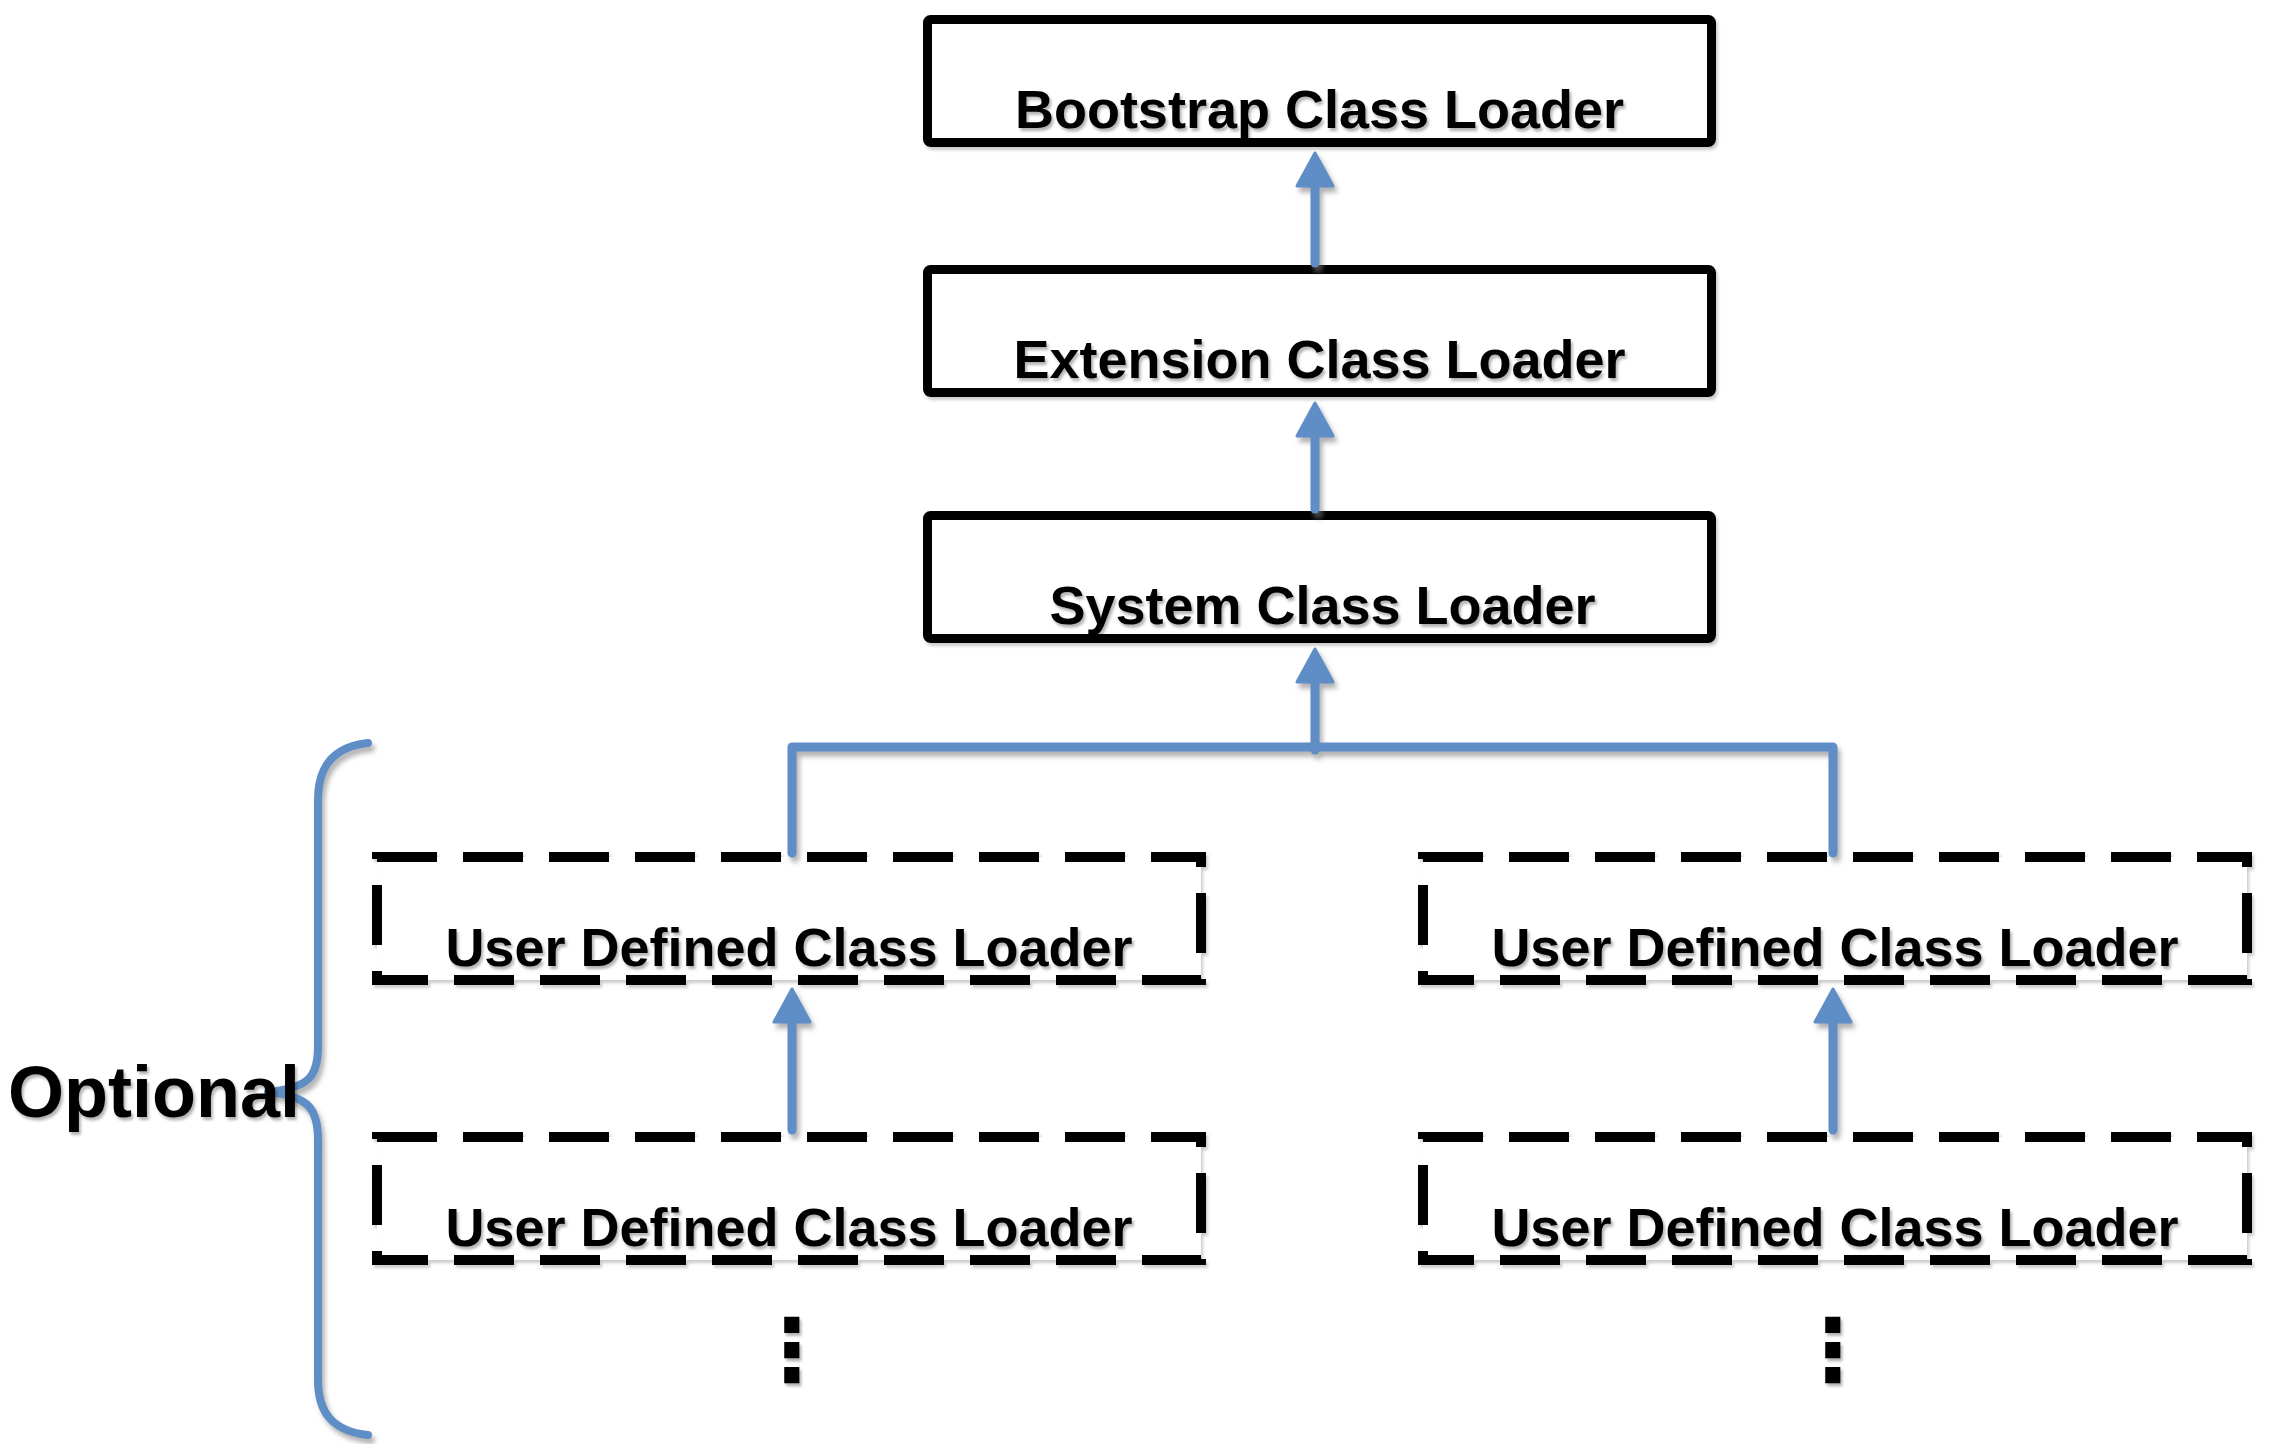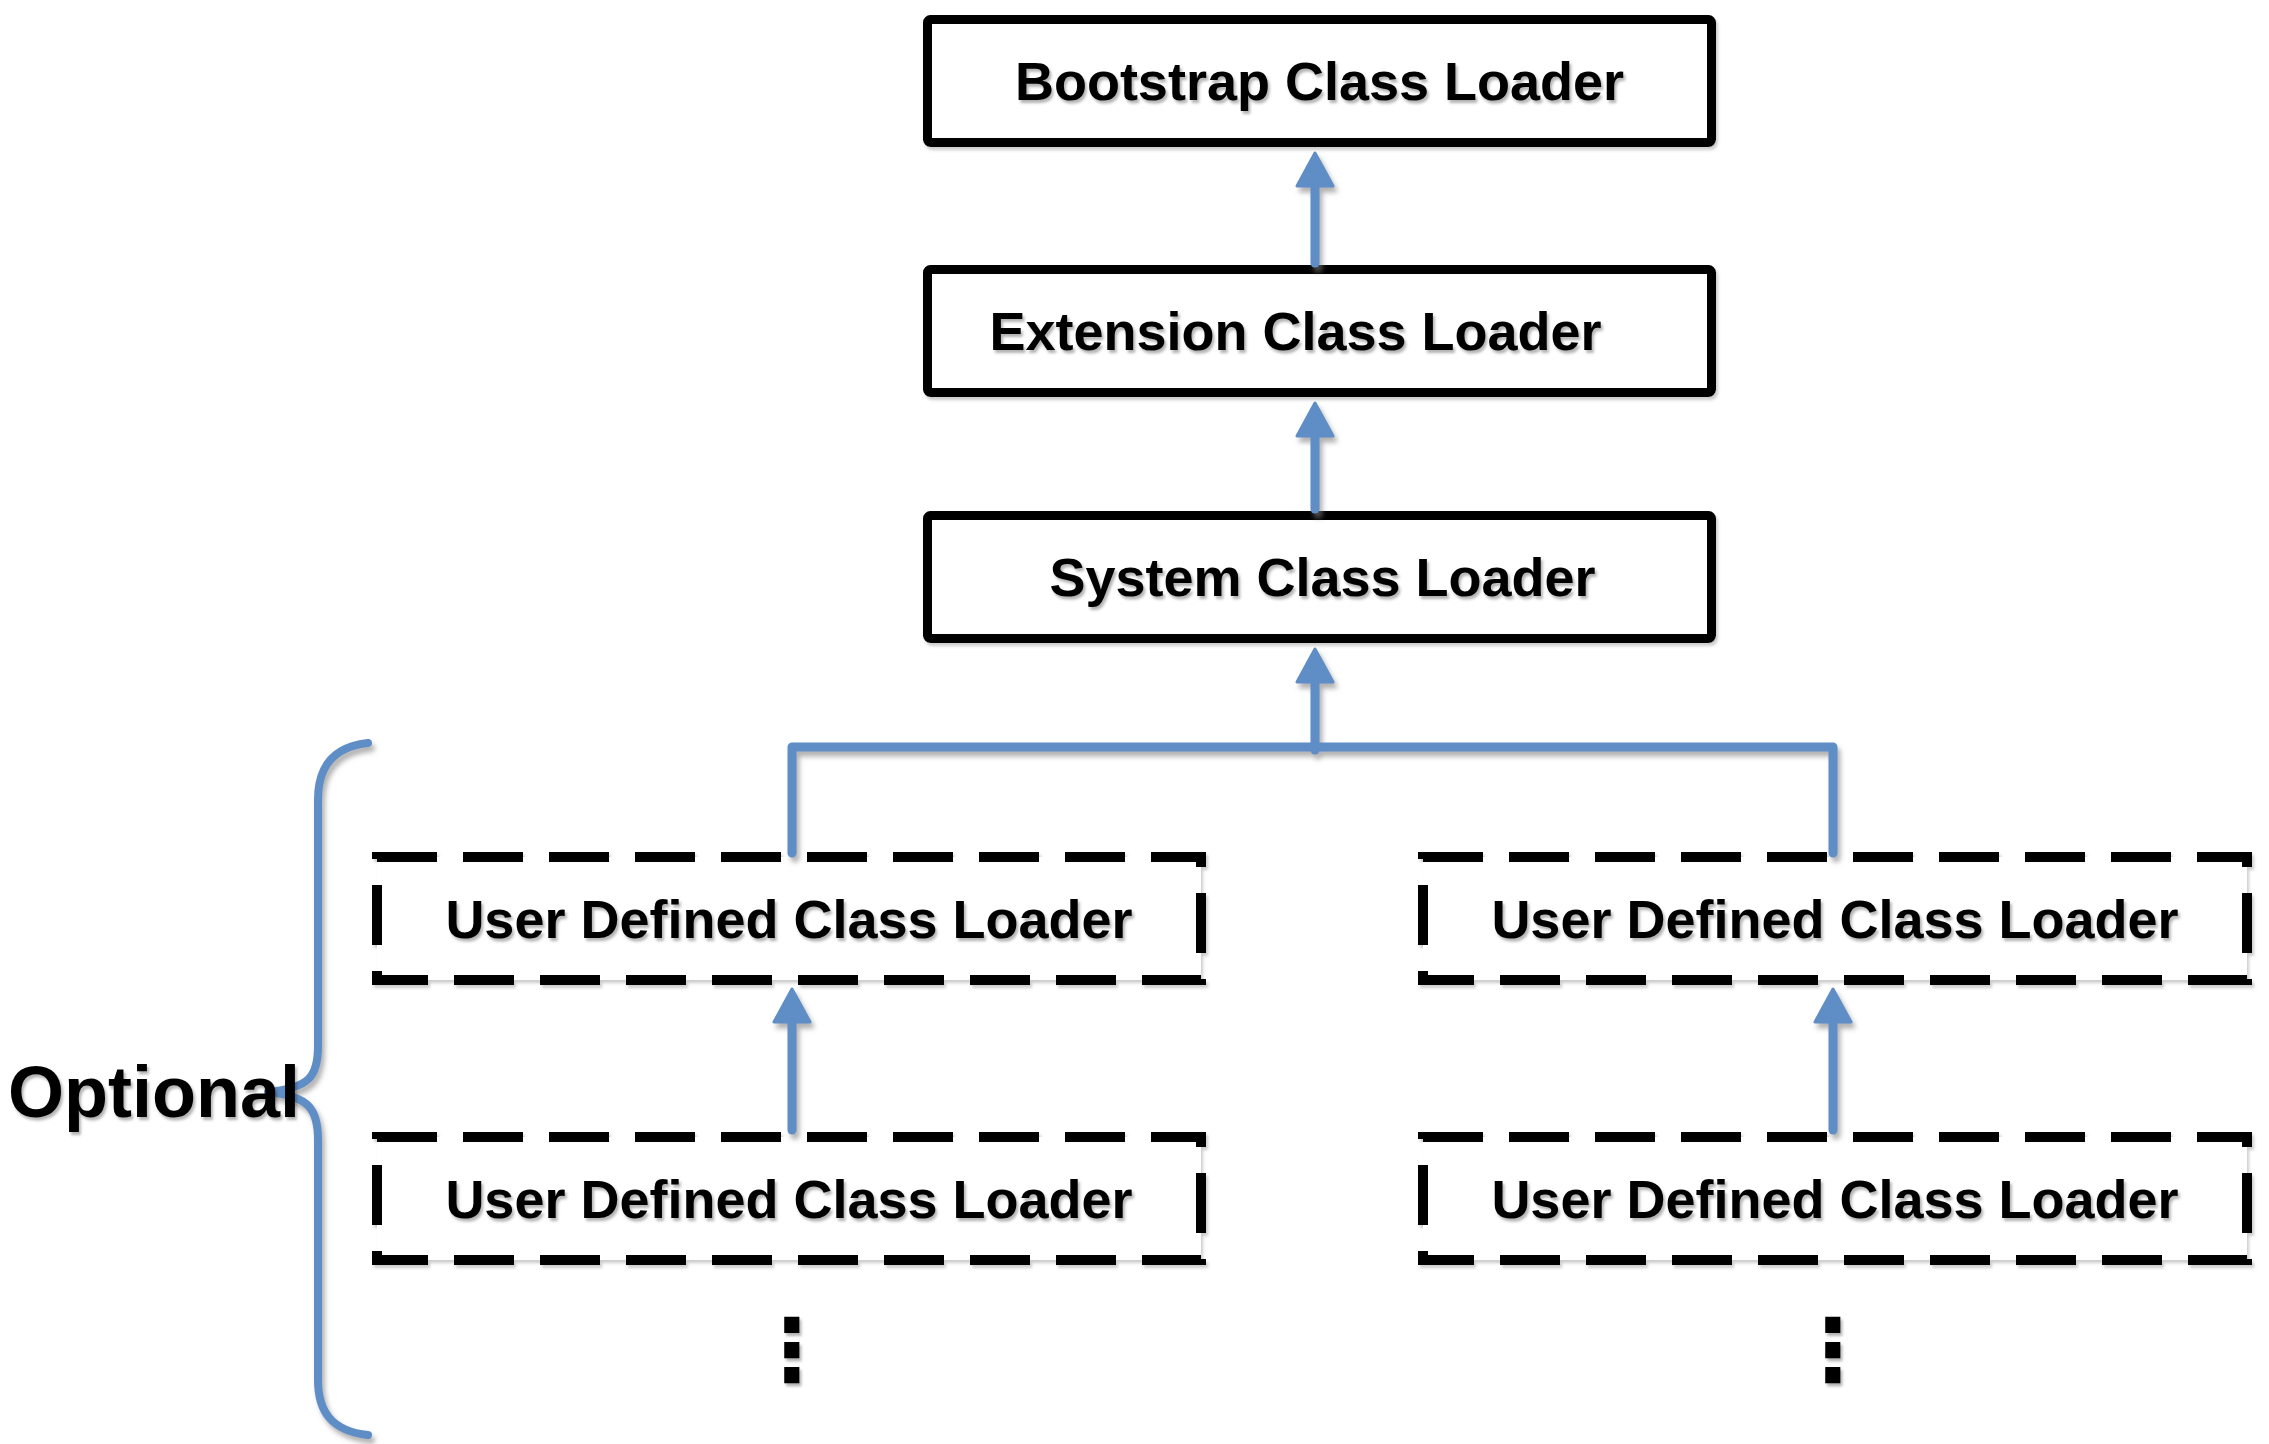--- a/index.html
+++ b/index.html
@@ -24,20 +24,21 @@
     position: absolute;
     display: flex;
     align-items: center;
     justify-content: center;
     font-weight: bold;
     font-size: 54px;
     color: #000000;
     text-shadow: 2px 3px 3px rgba(0,0,0,0.30);
     white-space: nowrap;
     letter-spacing: 0px;
+    margin-top: 28px;
   }
   .optional-label {
     position: absolute;
     left: 8px;
     top: 1059px;
     width: 248px;
     height: 66px;
     line-height: 66px;
     text-align: right;
     font-weight: bold;
@@ -52,21 +53,21 @@
     display: flex;
     align-items: center;
     justify-content: center;
     font-family: "DejaVu Sans", sans-serif;
     font-weight: bold;
     font-size: 86px;
     color: #000000;
     text-shadow: 2px 3px 3px rgba(0,0,0,0.30);
   }
   .pos-bootstrap { left: 923px; top: 15px;  width: 793px; height: 132px; }
-  .pos-extension { left: 899px; top: 265px; width: 793px; height: 132px; }
+  .pos-extension { left: 923px; top: 265px; width: 793px; height: 132px; }
   .pos-system    { left: 926px; top: 511px; width: 793px; height: 132px; }
   .pos-udl-tl    { left: 372px;  top: 852px;  width: 834px; height: 133px; }
   .pos-udl-tr    { left: 1418px; top: 852px;  width: 834px; height: 133px; }
   .pos-udl-bl    { left: 372px;  top: 1132px; width: 834px; height: 133px; }
   .pos-udl-br    { left: 1418px; top: 1132px; width: 834px; height: 133px; }
   .pos-ellipsis-left  { left: 742px;  top: 1298px; }
   .pos-ellipsis-right { left: 1783px; top: 1298px; }
 </style>
 </head>
 <body>

